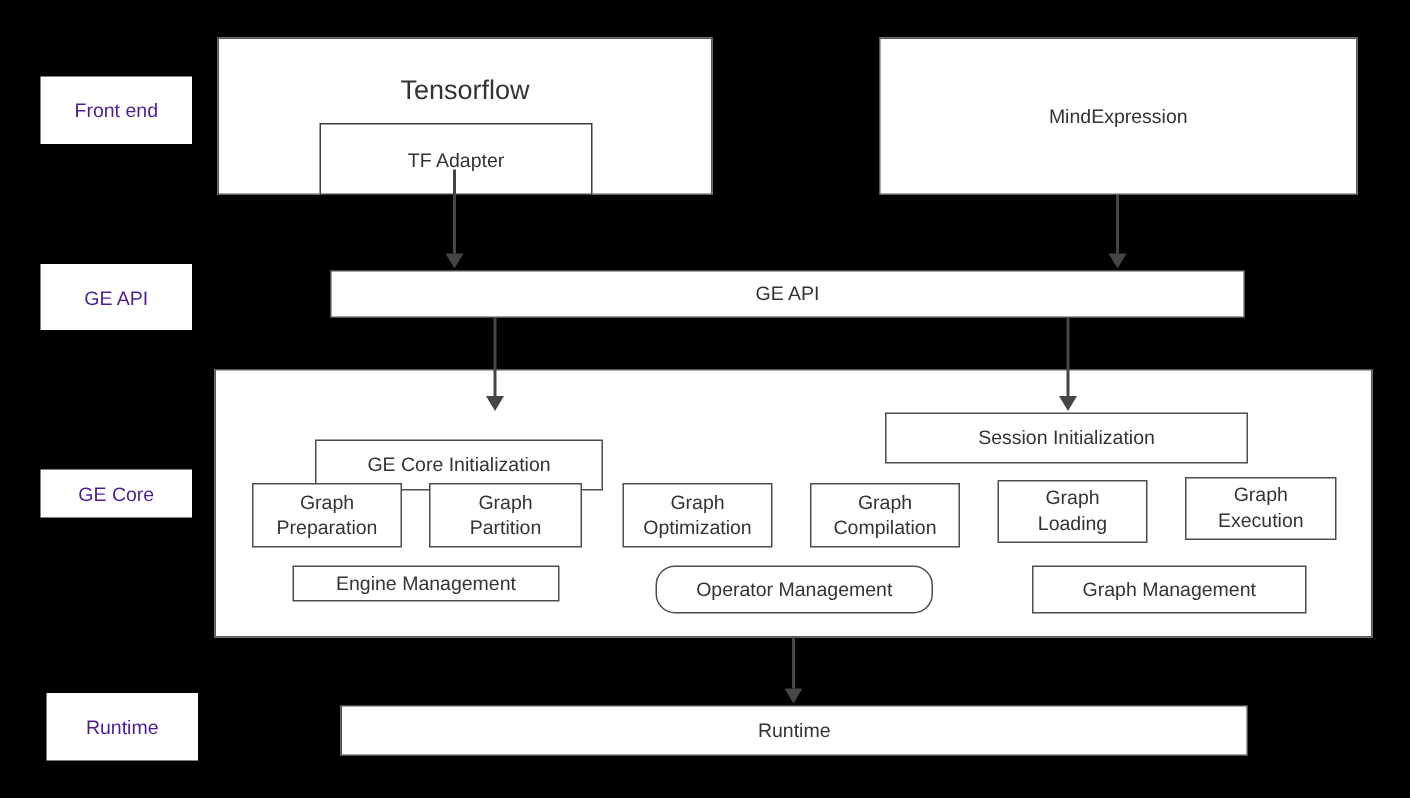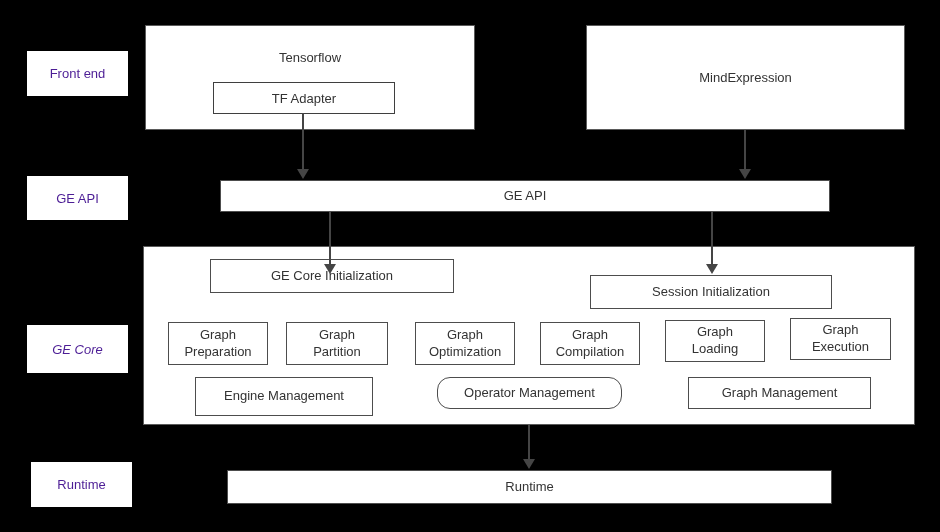--- a/index.html
+++ b/index.html
@@ -43,21 +43,21 @@
     background: #ffffff;
     border: 1px solid #5a5a5a;
     box-sizing: border-box;
   }
 
   .tf-title {
     position: absolute;
     left: 0; right: 0; top: 24px;
     text-align: center;
     color: #333333;
-    font-size: 13px;
+    font-size: 18px;
   }
 
   .inner-box {
     position: absolute;
     background: #ffffff;
     border: 1px solid #3f3f3f;
     box-sizing: border-box;
     color: #333333;
     font-size: 13px;
     display: flex;
@@ -95,45 +95,45 @@
 <body>
 
 <div class="stage">
 
   <div class="side-label" style="left:27px; top:51px; width:101px; height:45px;">
     <span>Front end</span>
   </div>
   <div class="side-label" style="left:27px; top:176px; width:101px; height:44px;">
     <span>GE API</span>
   </div>
-  <div class="side-label" style="left:27px; top:325px; width:101px; height:48px;font-style:italic;">
+  <div class="side-label" style="left:27px; top:313px; width:101px; height:32px;">
     <span>GE Core</span>
   </div>
   <div class="side-label" style="left:31px; top:462px; width:101px; height:45px;">
     <span>Runtime</span>
   </div>
 
   <div class="container-box" style="left:145px; top:25px; width:330px; height:105px;">
     <div class="tf-title">Tensorflow</div>
-    <div class="inner-box" style="left:67px; top:56px; width:182px; height:32px;">
+    <div class="inner-box" style="left:67px; top:56px; width:182px; height:48px;">
       <span>TF Adapter</span>
     </div>
   </div>
 
   <div class="container-box" style="left:586px; top:25px; width:319px; height:105px;">
     <div class="center-label">MindExpression</div>
   </div>
 
   <div class="box" style="left:220px; top:180px; width:610px; height:32px;">
     <span>GE API</span>
   </div>
 
   <div class="container-box" style="left:143px; top:246px; width:772px; height:179px;"></div>
 
-  <div class="box" style="left:210px; top:259px; width:244px; height:34px;">
+  <div class="box" style="left:210px; top:293px; width:192px; height:34px;">
     <span>GE Core Initialization</span>
   </div>
   <div class="box" style="left:590px; top:275px; width:242px; height:34px;justify-content:center;">
     <span>Session Initialization</span>
   </div>
 
   <div class="box" style="left:168px; top:322px; width:100px; height:43px;">
     <span>Graph
 Preparation</span>
   </div>
@@ -151,21 +151,21 @@
   </div>
   <div class="box" style="left:665px; top:320px; width:100px; height:42px;">
     <span>Graph
 Loading</span>
   </div>
   <div class="box" style="left:790px; top:318px; width:101px; height:42px;">
     <span>Graph
 Execution</span>
   </div>
 
-  <div class="box" style="left:195px; top:377px; width:178px; height:39px;">
+  <div class="box" style="left:195px; top:377px; width:178px; height:24px;">
     <span>Engine Management</span>
   </div>
   <div class="box" style="left:437px; top:377px; width:185px; height:32px;border-radius:13px;">
     <span>Operator Management</span>
   </div>
   <div class="box" style="left:688px; top:377px; width:183px; height:32px;">
     <span>Graph Management</span>
   </div>
 
   <div class="box" style="left:227px; top:470px; width:605px; height:34px;">

